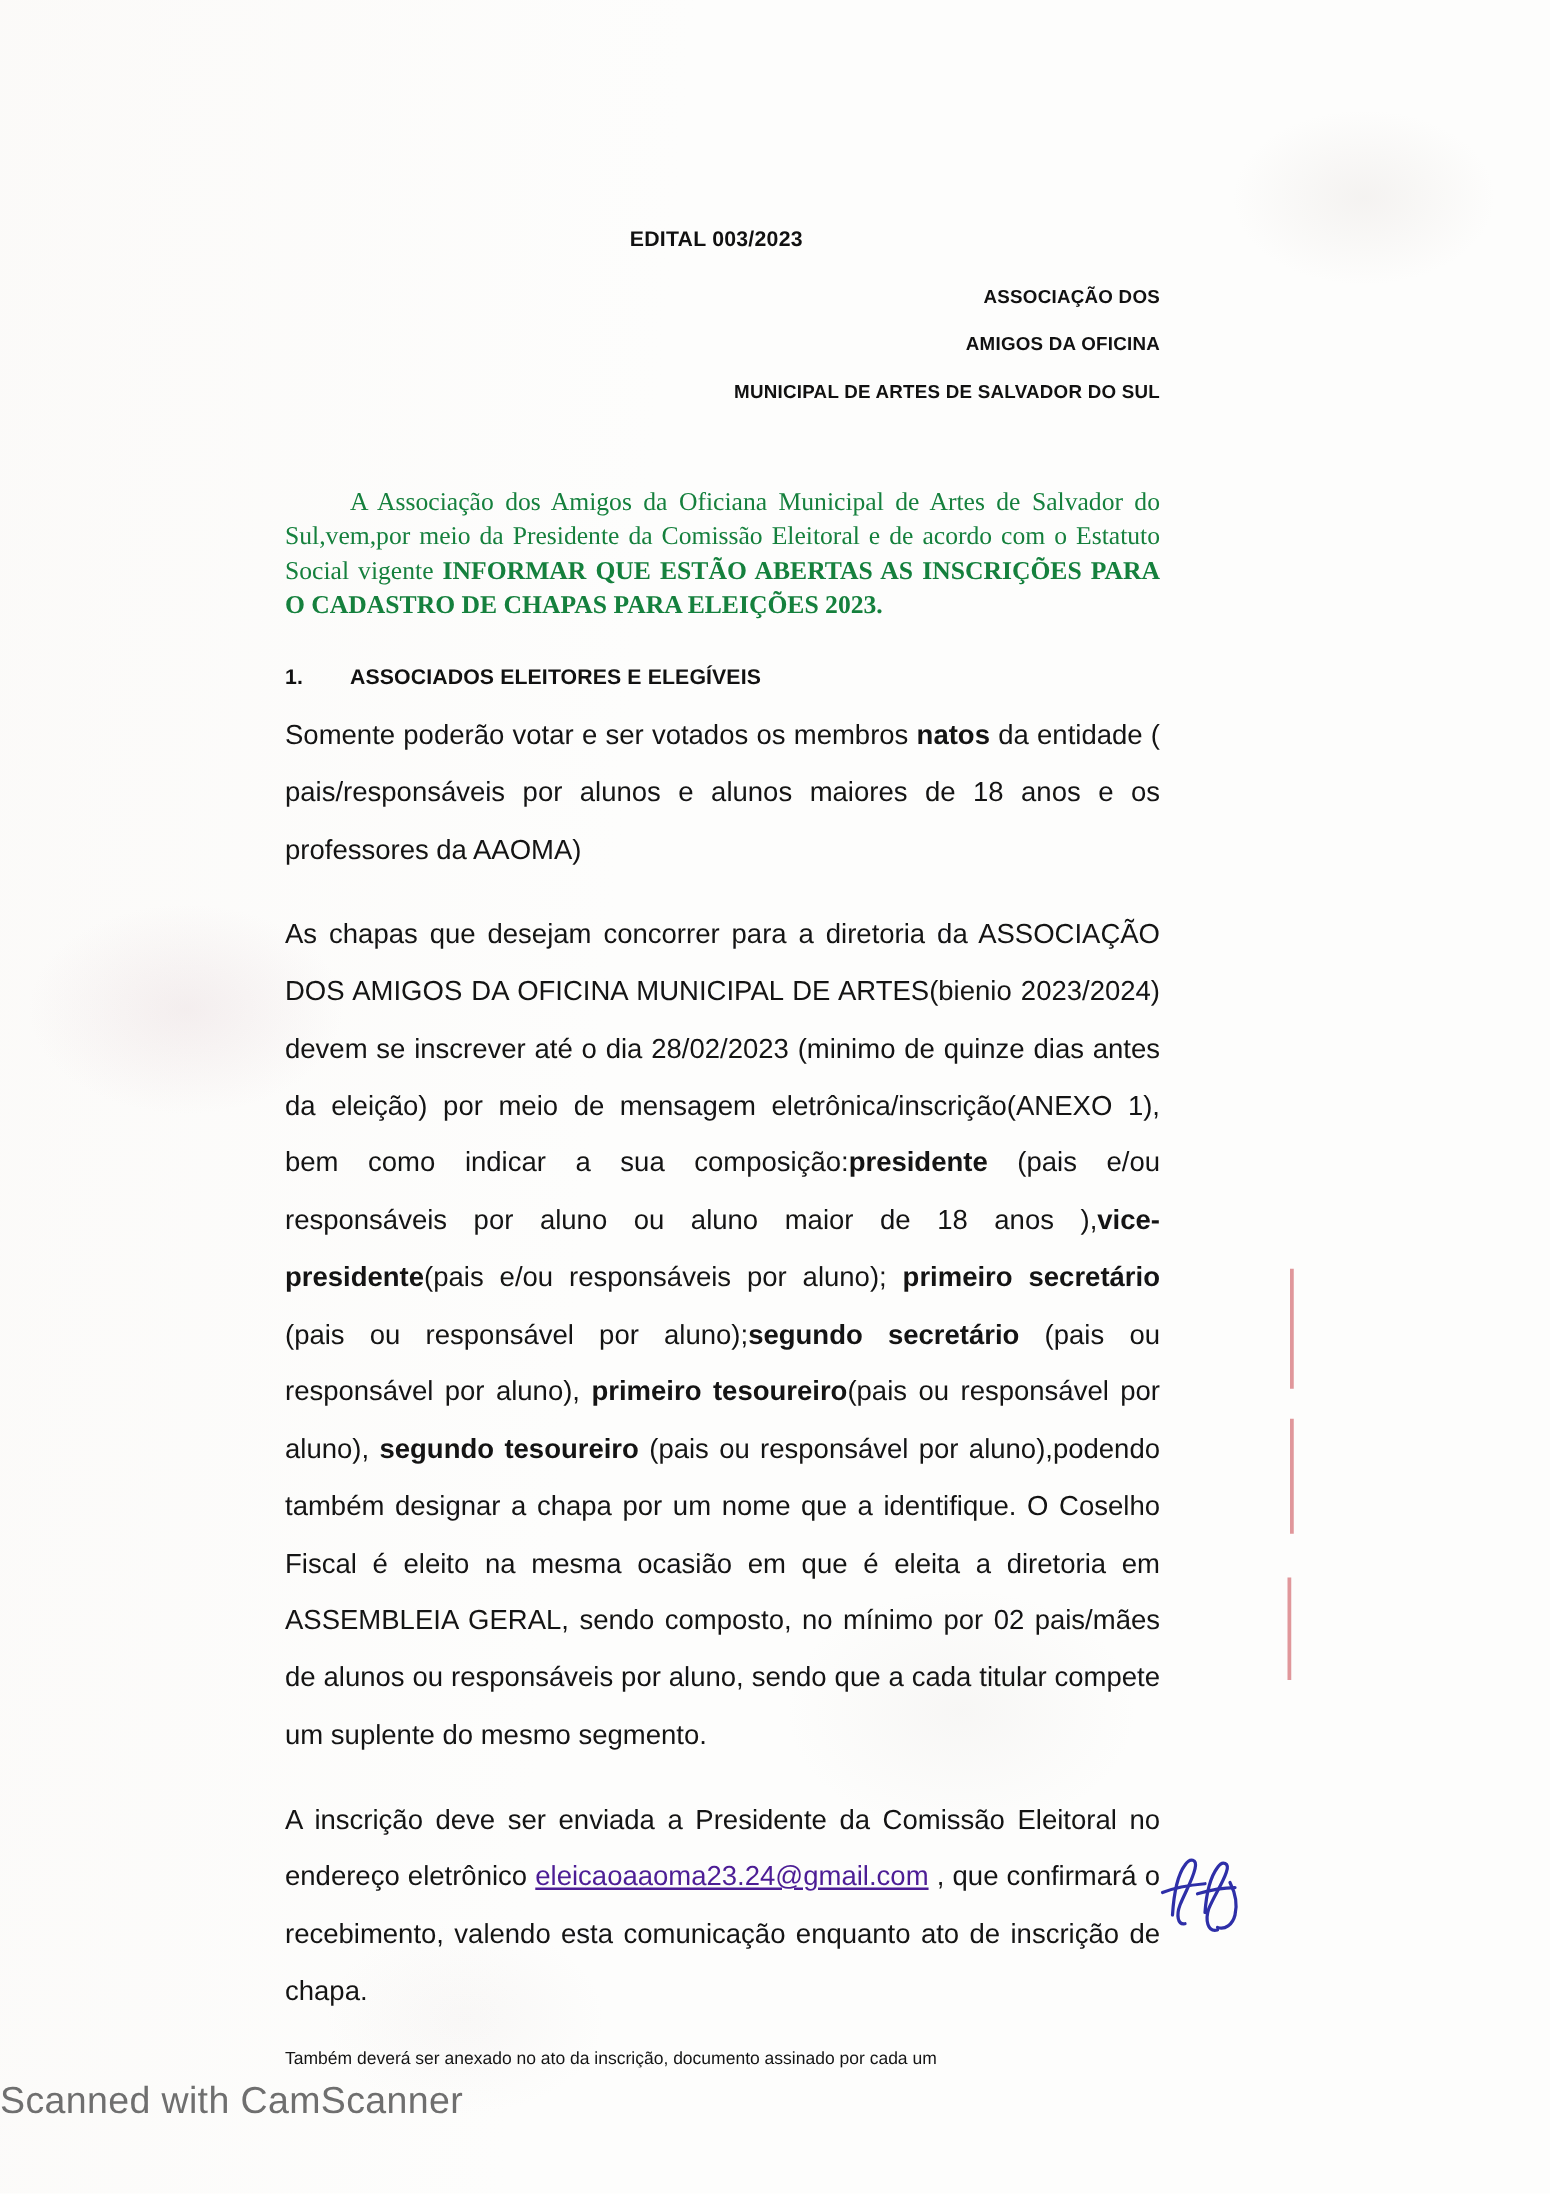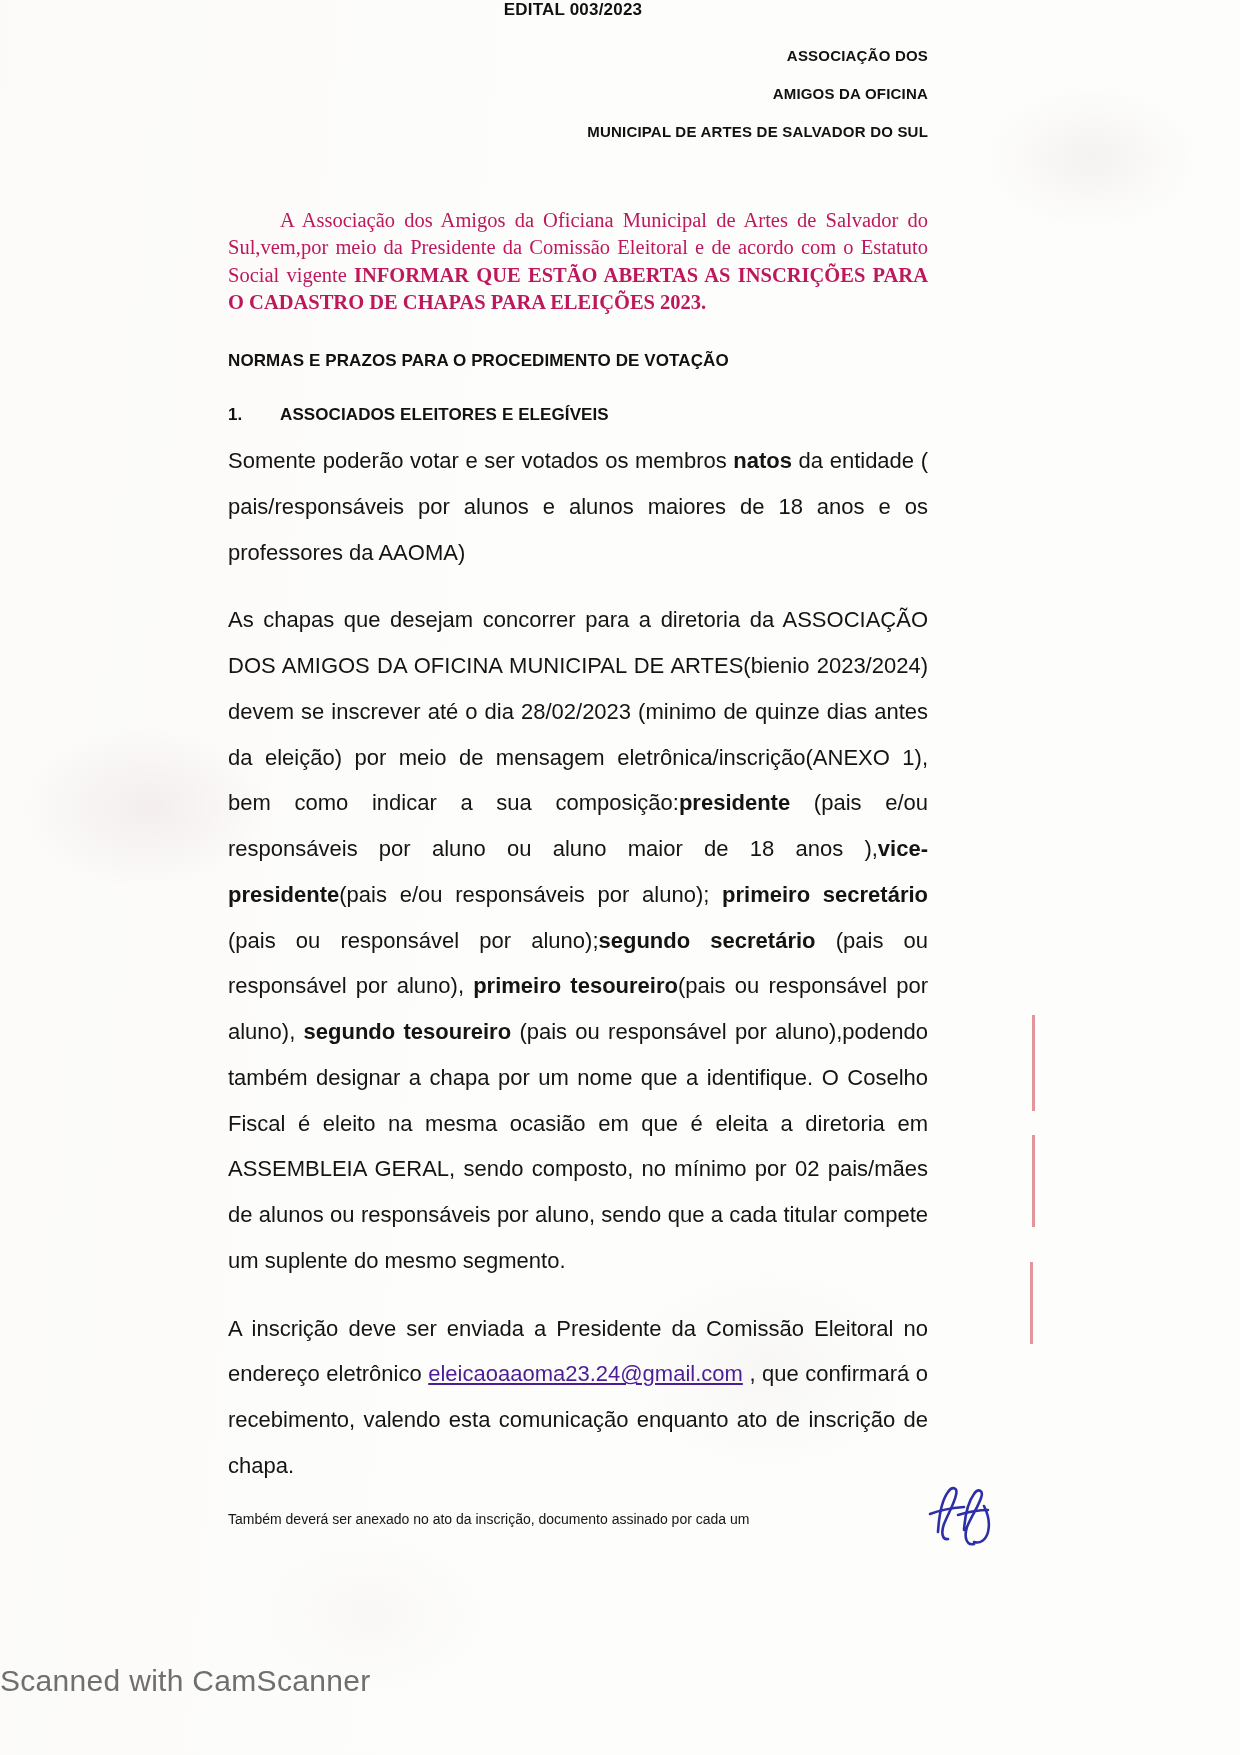--- a/index.html
+++ b/index.html
@@ -51,20 +51,21 @@
     top: 0;
     width: 700px;
   }
 
   
   .edital-title {
     text-align: center;
     font-weight: bold;
     font-size: 17px;
     letter-spacing: 0.2px;
+    margin-top: 182px;
     margin-left: -10px;
   }
 
   .org-block {
     margin-top: 28px;
     text-align: right;
     font-weight: bold;
     font-size: 15px;
     line-height: 1.0;
   }
@@ -72,21 +73,21 @@
   .org-line:first-child { margin-top: 0; }
 
   
   .intro {
     margin-top: 68px;
     font-family: "Liberation Serif", serif;
     font-size: 20.5px;
     line-height: 1.33;
     text-align: justify;
     text-indent: 52px;
-    color: #be185d;
+    color: #15803d;
   }
   .intro b { font-weight: bold; }
 
   
   .h-norms {
     margin-top: 35px;
     font-weight: bold;
     font-size: 17px;
     letter-spacing: 0.1px;
   }
@@ -173,21 +174,20 @@
     <div class="org-block">
       <div class="org-line">ASSOCIAÇÃO DOS</div>
       <div class="org-line">AMIGOS DA OFICINA</div>
       <div class="org-line">MUNICIPAL DE ARTES DE SALVADOR DO SUL</div>
     </div>
 
     <p class="intro">
       <span>A Associação dos Amigos da Oficiana Municipal de Artes de Salvador do Sul,vem,por meio da Presidente da Comissão Eleitoral e de acordo com o Estatuto Social vigente </span><b>INFORMAR QUE ESTÃO ABERTAS AS INSCRIÇÕES PARA O CADASTRO DE CHAPAS  PARA ELEIÇÕES 2023.</b>
     </p>
 
-    <div class="h-norms">NORMAS E PRAZOS PARA O PROCEDIMENTO DE VOTAÇÃO</div>
 
     <div class="h-item">
       <span class="num">1.</span><span>ASSOCIADOS ELEITORES E ELEGÍVEIS</span>
     </div>
 
     <p class="body-text"><span>Somente poderão votar e ser votados os membros </span><b>natos</b><span> da entidade ( pais/responsáveis por alunos e alunos maiores de 18 anos e os professores da AAOMA)</span></p>
 
 
     <p class="body-text tight"><span>As chapas que desejam concorrer para a diretoria da ASSOCIAÇÃO DOS AMIGOS DA OFICINA MUNICIPAL DE ARTES(bienio 2023/2024) devem se inscrever até o dia 28/02/2023 (minimo de quinze dias antes da eleição) por meio de mensagem eletrônica/inscrição(ANEXO 1), bem como indicar a sua composição:</span><b>presidente</b><span> (pais e/ou responsáveis por aluno ou aluno maior de 18 anos ),</span><b>vice-presidente</b><span>(pais e/ou responsáveis por aluno); </span><b>primeiro secretário</b><span> (pais ou responsável por aluno);</span><b>segundo secretário</b><span> (pais ou responsável por aluno), </span><b>primeiro tesoureiro</b><span>(pais ou responsável por aluno), </span><b>segundo tesoureiro</b><span> (pais ou responsável por aluno),podendo também designar a chapa por um nome que a identifique. O Coselho Fiscal é eleito na mesma ocasião em que é eleita a diretoria em ASSEMBLEIA GERAL, sendo composto, no mínimo por 02 pais/mães de alunos ou responsáveis por aluno, sendo que a cada titular compete um suplente do mesmo segmento.</span></p>
 

